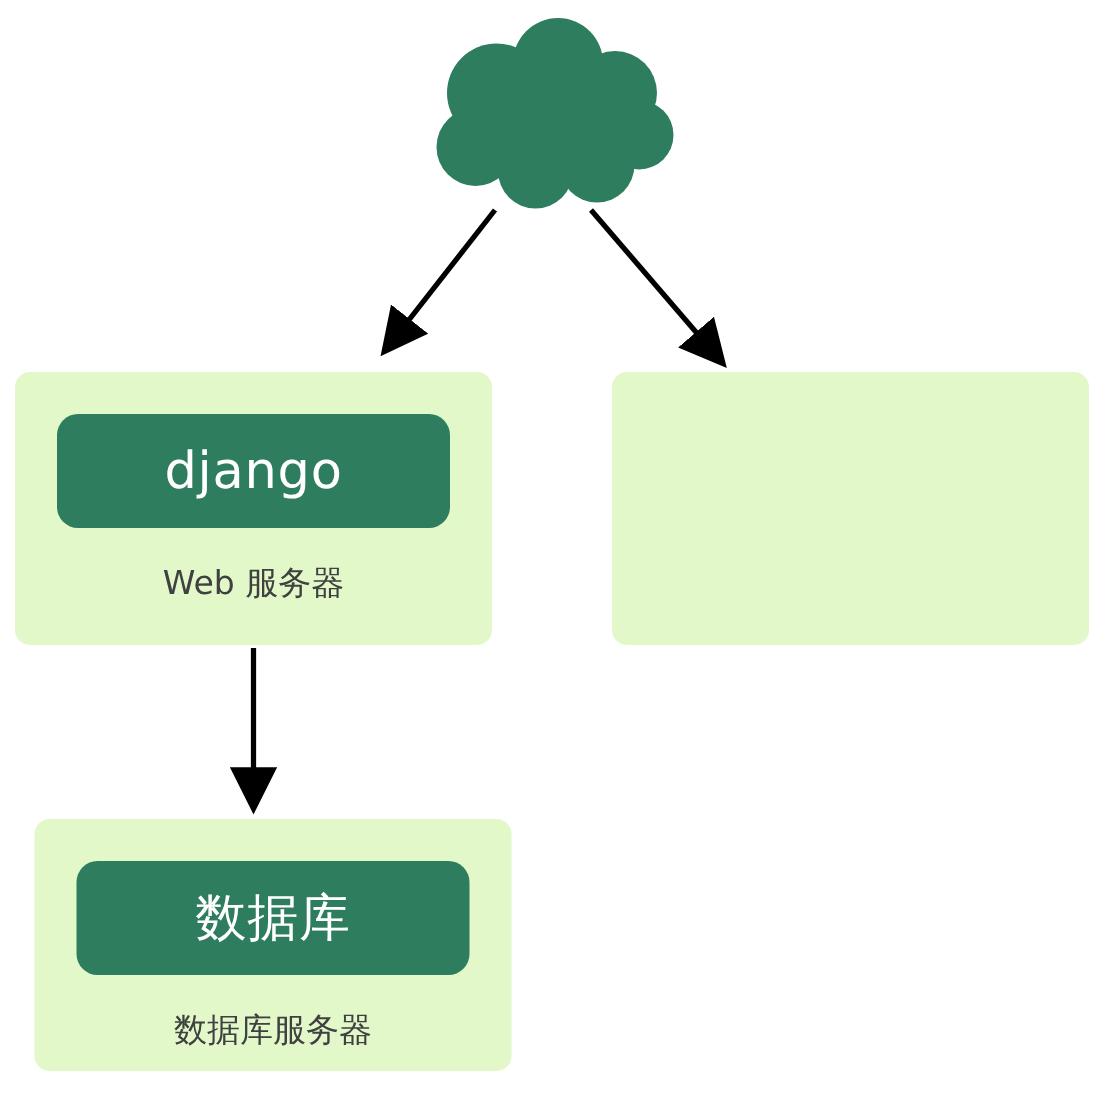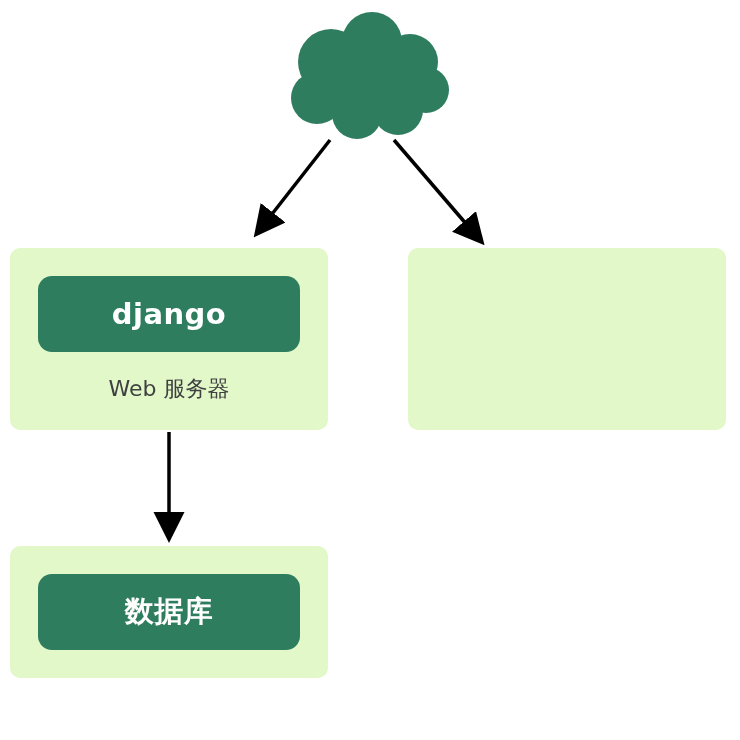--- a/index.html
+++ b/index.html
@@ -26,36 +26,35 @@
     color: var(--green);
   }
   .node {
     position: absolute;
     width: 318px; height: 182px;
     background: var(--light-green);
     border-radius: 10px;
   }
   .node-web   { left: 10px;  top: 248px; }
   .node-media { left: 408px; top: 248px; }
-  .node-db    { left: 10px;  top: 546px; height: 132px; }
+  .node-db    { left: 23px;  top: 546px; height: 168px; }
   .inner-box {
     position: absolute;
     left: 28px; top: 28px;
     width: 262px; height: 76px;
     background: var(--green);
     border-radius: 14px;
     display: flex;
     align-items: center;
     justify-content: center;
   }
   .inner-box .title {
     color: #ffffff;
-    font-size: 29px;
+    font-size: 34px;
     letter-spacing: 0.5px;
-    font-weight: bold;
   }
   .caption {
     position: absolute;
     left: 0; right: 0;
     top: 126px;
     text-align: center;
     color: var(--caption);
     font-size: 22px;
   }
 </style>
@@ -94,15 +93,16 @@
     <div class="caption">Web 服务器</div>
   </div>
 
   <div class="node node-media">
   </div>
 
   <div class="node node-db">
     <div class="inner-box">
       <span class="title">数据库</span>
     </div>
+    <div class="caption">数据库服务器</div>
   </div>
 
 </div>
 
 </body></html>

